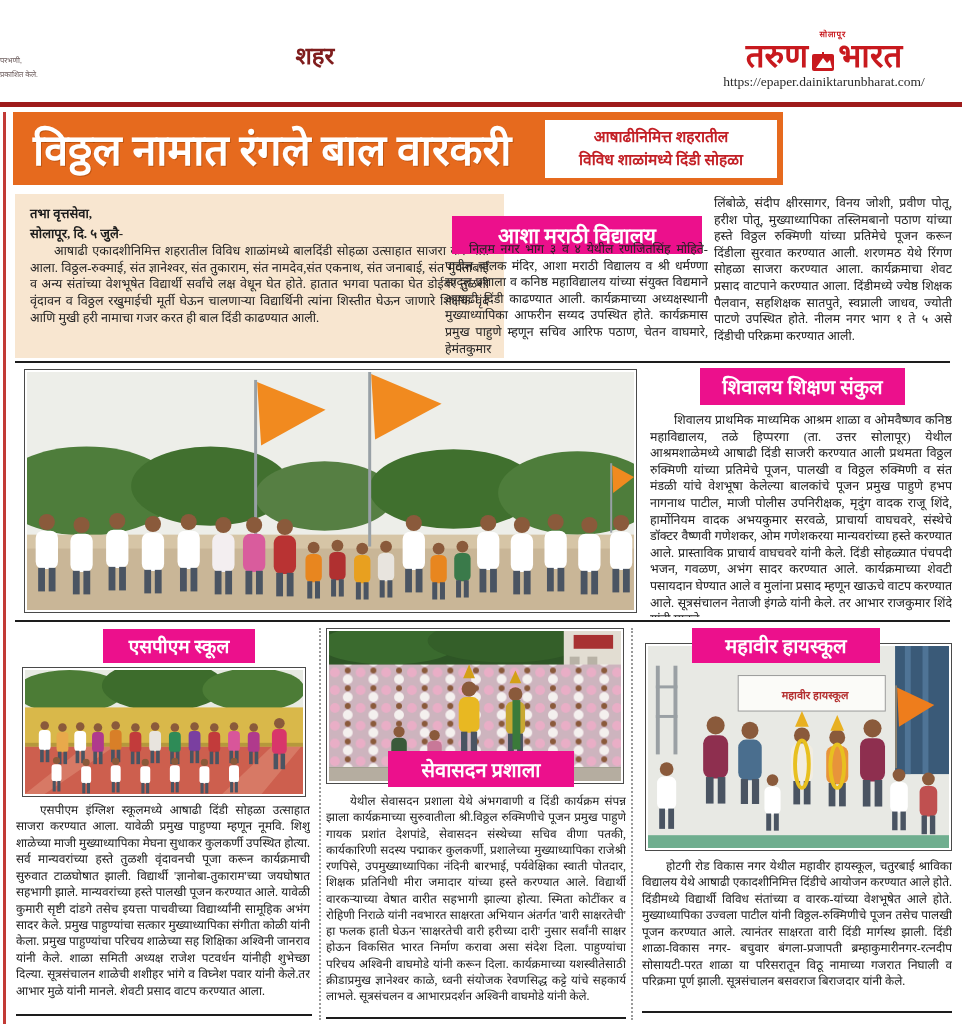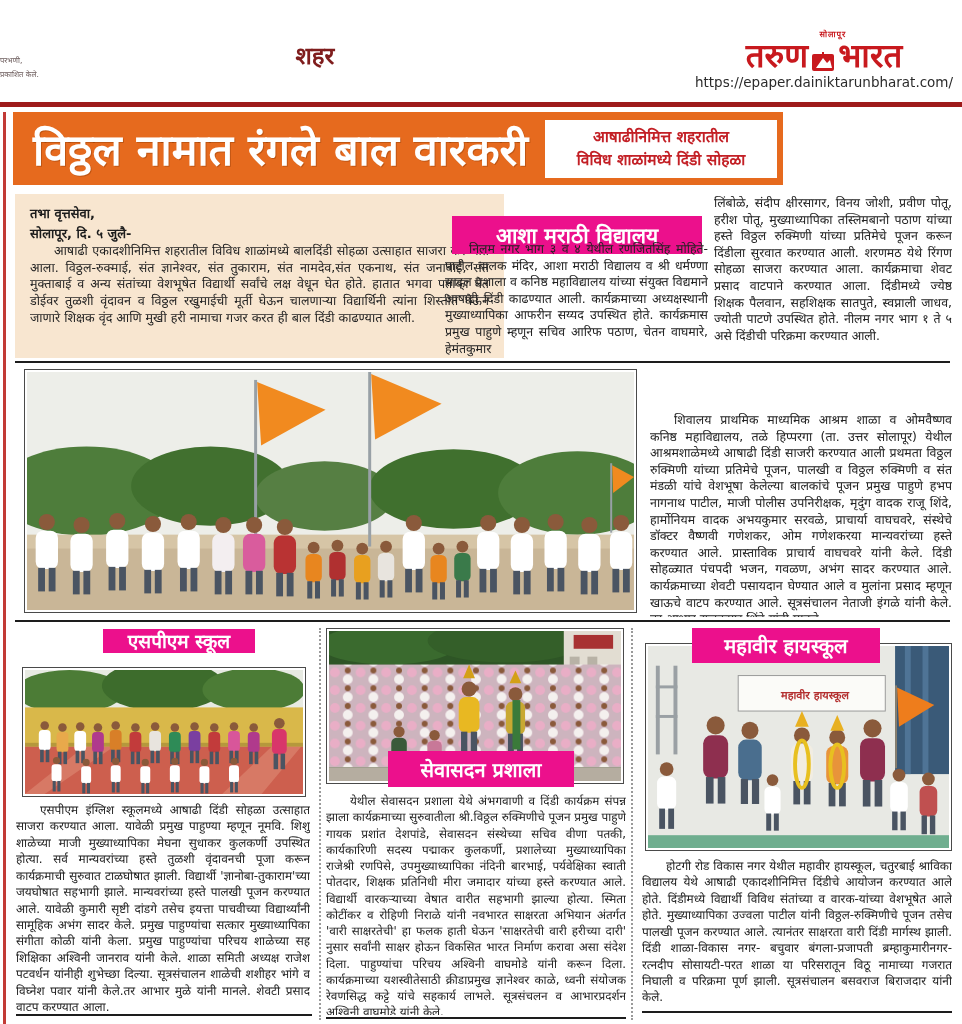--- a/index.html
+++ b/index.html
@@ -1,18 +1,18 @@
 <!DOCTYPE html>
 <html><head>
 <meta charset="utf-8">
 <style>
   html,body{margin:0;padding:0;background:#e9e9e9;}
   #page{position:relative;width:962px;height:1024px;background:#ffffff;overflow:hidden;
         font-family:"DejaVu Sans","Liberation Sans",sans-serif;color:#1c1c1c;}
-  .abs{position:absolute;}
+  .abs{position:absolute;font-family:Liberation Serif, serif;}
   
   .edge-frag{left:0;top:54px;width:54px;font-size:7.5px;color:#6b5b5b;line-height:1.9;overflow:hidden;white-space:nowrap;}
   .section-title{left:225px;top:38px;width:180px;text-align:center;font-size:24px;font-weight:bold;color:#7f1d1d;}
   .masthead{right:8px;top:28px;width:260px;text-align:center;}
   .masthead-city{font-size:8px;color:#c8191e;font-weight:bold;letter-spacing:1px;text-align:center;margin-left:18px;}
   .masthead-title{font-size:33px;font-weight:bold;color:#c8191e;line-height:1.05;display:flex;align-items:center;justify-content:center;gap:3px;}
   .masthead-url{font-size:13.5px;color:#2b2b2b;margin-top:0;}
   .rule-maroon{left:0;top:102px;width:962px;height:5px;background:#9e1b1b;}
   .left-red-line{left:3px;top:112px;width:3px;height:912px;background:#c23a35;}
   
@@ -127,28 +127,29 @@
       <use href="#fig" x="404" y="166" width="22" height="70" color="#e8861f"></use>
       <use href="#fig" x="428" y="164" width="22" height="70" color="#3a7a4a"></use>
       <use href="#fig" x="450" y="136" width="30" height="95" color="#ffffff"></use>
       <use href="#fig" x="484" y="138" width="30" height="95" color="#ffffff"></use>
       <use href="#fig" x="518" y="135" width="30" height="95" color="#ffffff"></use>
       <use href="#fig" x="552" y="138" width="30" height="95" color="#ffffff"></use>
       <use href="#fig" x="584" y="136" width="30" height="95" color="#ffffff"></use>
     </svg>
   </div>
 
+  <div class="abs pink-head" style="left:700px;top:368px;width:205px;height:37px;font-size:20px;">शिवालय शिक्षण संकुल</div>
   <div class="abs body-text indent" style="left:650px;top:412px;width:302px;height:205px;overflow:hidden;">शिवालय प्राथमिक माध्यमिक आश्रम शाळा व ओमवैष्णव कनिष्ठ महाविद्यालय, तळे हिप्परगा (ता. उत्तर सोलापूर) येथील आश्रमशाळेमध्ये आषाढी दिंडी साजरी करण्यात आली प्रथमता विठ्ठल रुक्मिणी यांच्या प्रतिमेचे पूजन, पालखी व विठ्ठल रुक्मिणी व संत मंडळी यांचे वेशभूषा केलेल्या बालकांचे पूजन प्रमुख पाहुणे हभप नागनाथ पाटील, माजी पोलीस उपनिरीक्षक, मृदुंग वादक राजू शिंदे, हार्मोनियम वादक अभयकुमार सरवळे, प्राचार्या वाघचवरे, संस्थेचे डॉक्टर वैष्णवी गणेशकर, ओम गणेशकरया मान्यवरांच्या हस्ते करण्यात आले. प्रास्ताविक प्राचार्य वाघचवरे यांनी केले. दिंडी सोहळ्यात पंचपदी भजन, गवळण, अभंग सादर करण्यात आले. कार्यक्रमाच्या शेवटी पसायदान घेण्यात आले व मुलांना प्रसाद म्हणून खाऊचे वाटप करण्यात आले. सूत्रसंचालन नेताजी इंगळे यांनी केले. तर आभार राजकुमार शिंदे यांनी मानले.</div>
 
   <div class="abs h-line" style="left:15px;top:620px;width:935px;"></div>
 
   <div class="abs dot-div" style="left:319px;top:628px;height:392px;"></div>
   <div class="abs dot-div" style="left:631px;top:628px;height:392px;"></div>
 
-  <div class="abs pink-head" style="left:103px;top:629px;width:152px;height:24px;font-size:19px;">एसपीएम स्कूल</div>
+  <div class="abs pink-head" style="left:103px;top:629px;width:152px;height:34px;font-size:19px;">एसपीएम स्कूल</div>
   <div class="abs photo" style="left:22px;top:667px;width:284px;height:130px;">
     <svg viewBox="0 0 282 126" preserveAspectRatio="none">
       <rect width="282" height="126" fill="#e7eae2"></rect>
       <ellipse cx="45" cy="22" rx="55" ry="22" fill="#4c7c36"></ellipse>
       <ellipse cx="140" cy="16" rx="62" ry="26" fill="#3d6c2c"></ellipse>
       <ellipse cx="232" cy="20" rx="52" ry="22" fill="#4c7c36"></ellipse>
       <rect y="38" width="282" height="40" fill="#d9b84a"></rect>
       <rect y="74" width="282" height="4" fill="#b5983c"></rect>
       <rect y="78" width="282" height="48" fill="#cd5f4e"></rect>
       <polygon points="0,126 60,78 90,78 20,126" fill="#dd8b75" opacity="0.6"></polygon>

